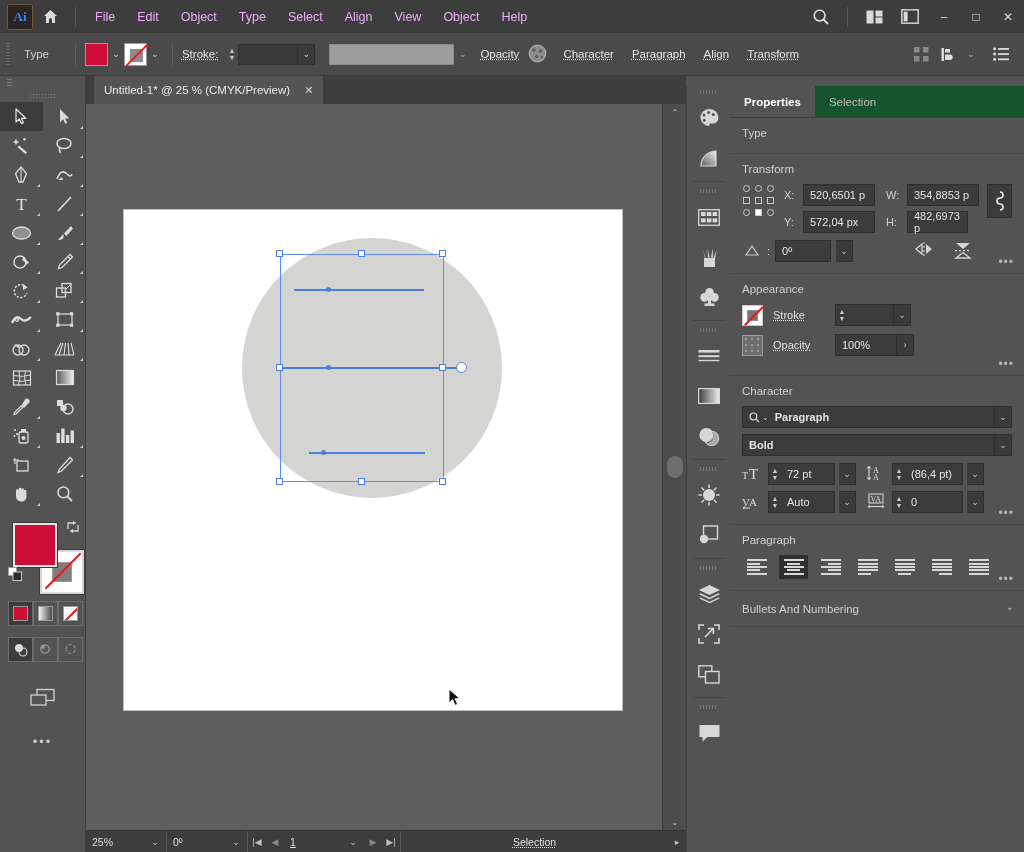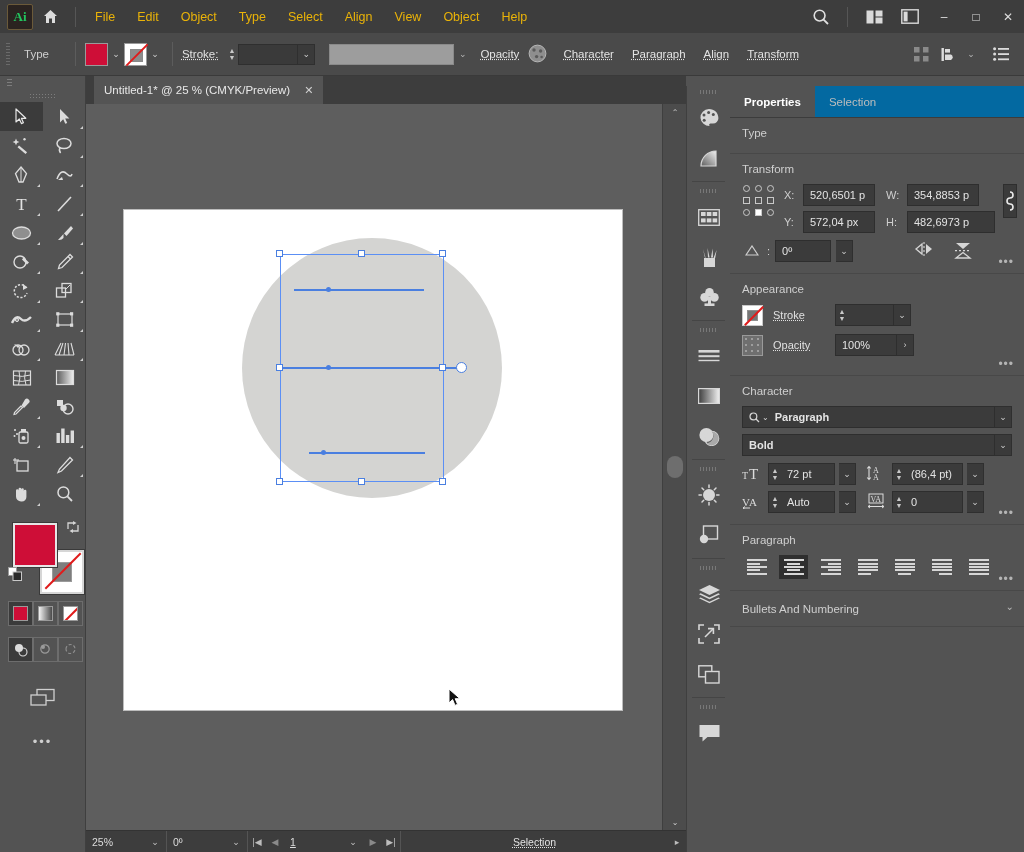--- a/index.html
+++ b/index.html
@@ -8,27 +8,27 @@
     font-family:"Liberation Sans", sans-serif;
     background:#535353; color:#d4d4d4; font-size:11px;
     -webkit-font-smoothing:antialiased;
   }
   .app{ position:relative; width:1024px; height:852px; }
 
   
   .menubar{ position:absolute; left:0; top:0; width:1024px; height:33px;
     background:#3d3d3d; display:flex; align-items:center; }
   .ai-logo{ width:26px; height:26px; margin-left:7px; background:#2a2320;
-    border:1px solid #6b5a3a; border-radius:2px; color:#22c55e;
+    border:1px solid #6b5a3a; border-radius:2px; color:#3b82f6;
     font-size:13px; font-weight:bold; display:flex; align-items:center;
     justify-content:center; font-family:"Liberation Serif", serif; }
   .home-ico{ width:34px; height:33px; display:flex; align-items:center; justify-content:center; }
   .menu-sep{ width:1px; height:20px; background:#565656; margin:0 8px; }
   .menu-items{ display:flex; align-items:center; gap:0px; }
-  .menu-items > div{ padding:6px 11px; font-size:12.5px; color:#eab308; cursor:default; }
+  .menu-items > div{ padding:6px 11px; font-size:12.5px; color:#f0abfc; cursor:default; }
   .mb-right{ margin-left:auto; display:flex; align-items:center; height:33px; }
   .mb-right .ibtn{ width:36px; height:33px; display:flex; align-items:center; justify-content:center; }
   .wbtn{ width:32px; height:26px; display:flex; align-items:center; justify-content:center;
      color:#ddd; font-size:12px; }
 
   
   .controlbar{ position:absolute; left:0; top:33px; width:1024px; height:43px;
     background:#4a4a4a; border-bottom:1px solid #3a3a3a; display:flex; align-items:center; }
   .grip{ width:4px; height:22px; margin-left:6px;
     background:repeating-linear-gradient(to bottom,#6a6a6a 0 1px,transparent 1px 3px); }
@@ -152,21 +152,21 @@
   .icondock{ position:absolute; left:686px; top:86px; width:44px; height:766px;
     background:#535353; border-left:1px solid #3f3f3f; }
   .dock-grip{ height:12px; display:flex; align-items:center; justify-content:center; }
   .dock-grip .gg{ width:18px; height:4px;
     background:repeating-linear-gradient(to right,#787878 0 1px,transparent 1px 3px); }
   .dock-ico{ width:44px; height:40px; display:flex; align-items:center; justify-content:center; }
   .dock-sep{ height:1px; background:#454545; margin:3px 5px; }
 
   
   .props{ position:absolute; left:730px; top:86px; width:294px; height:766px; background:#535353; }
-  .ptabs{ height:32px; background:#0369a1; display:flex; align-items:stretch;
+  .ptabs{ height:32px; background:#14532d; display:flex; align-items:stretch;
      border-bottom:1px solid #3c3c3c; }
   .ptab{ padding:0 14px; display:flex; align-items:center; font-size:11.5px; color:#bdbdbd; }
   .ptab.active{ background:#535353; color:#ffffff; font-weight:bold; }
   .psec{ border-bottom:1px solid #484848; padding:9px 12px 11px 12px; position:relative; }
   .psec-title{ font-size:11.5px; color:#cfcfcf; margin-bottom:9px; }
   .dots{ position:absolute; right:10px; bottom:4px; color:#b4b4b4;
      font-size:12px; letter-spacing:1px; }
   .inp{ height:22px; background:#3b3b3b; border:1px solid #2e2e2e; color:#e3e3e3;
     font-size:11px; display:flex; align-items:center; padding:0 6px; }
   .lbl{ font-size:11px; color:#cfcfcf; }
@@ -859,21 +859,21 @@
           <div style="display:flex; align-items:center; gap:5px; margin-bottom:5px;">
             <div class="lbl" style="width:14px">X:</div>
             <div class="inp" style="width:72px">520,6501 p</div>
             <div class="lbl" style="width:16px; margin-left:6px">W:</div>
             <div class="inp" style="width:72px">354,8853 p</div>
           </div>
           <div style="display:flex; align-items:center; gap:5px;">
             <div class="lbl" style="width:14px">Y:</div>
             <div class="inp" style="width:72px">572,04 px</div>
             <div class="lbl" style="width:16px; margin-left:6px">H:</div>
-            <div class="inp" style="width:88px">482,6973 p</div>
+            <div class="inp" style="width:61px">482,6973 p</div>
           </div>
         </div>
         <div class="linkbtn">
           <svg width="12" height="22" viewBox="0 0 12 22">
               <path d="M6 2 a3 3 0 0 1 0 6 a3 3 0 0 0 0 6 a3 3 0 0 1 0 6" fill="none" stroke="#eaeaea" stroke-width="1.6"></path>
             </svg>
         </div>
       </div>
       <div style="display:flex; align-items:center; margin-top:7px; gap:5px;">
         <div style="width:20px;display:flex;justify-content:center">

